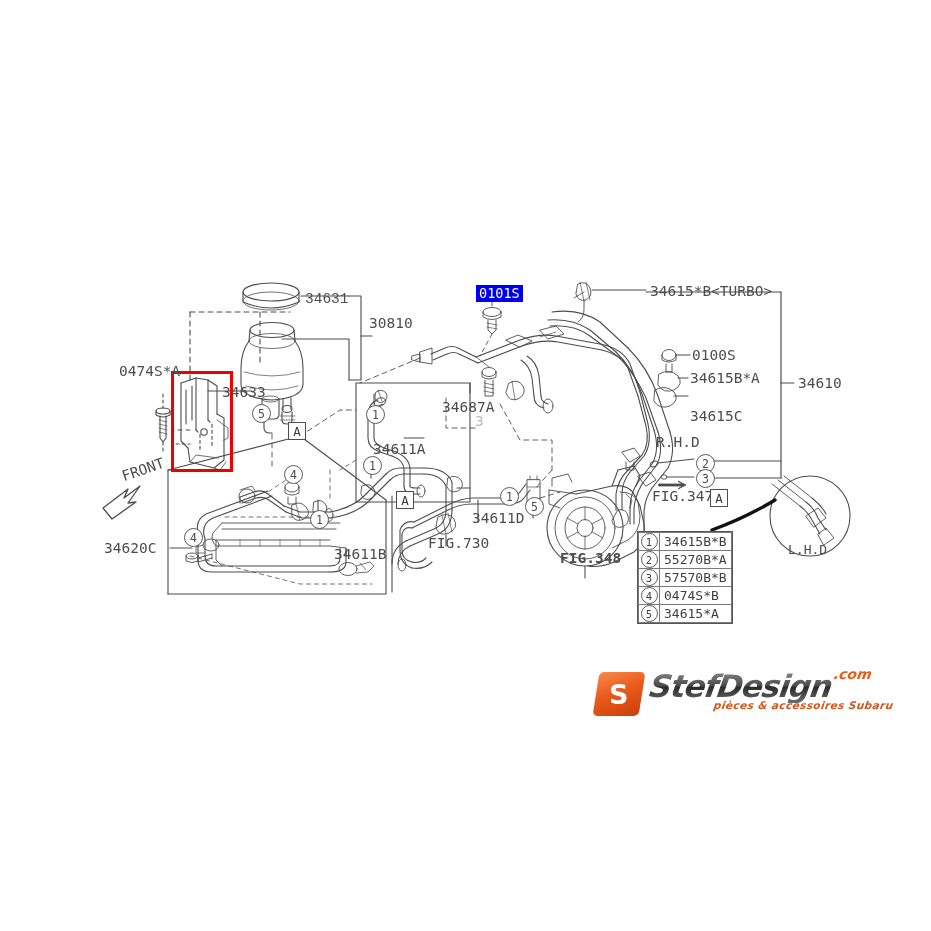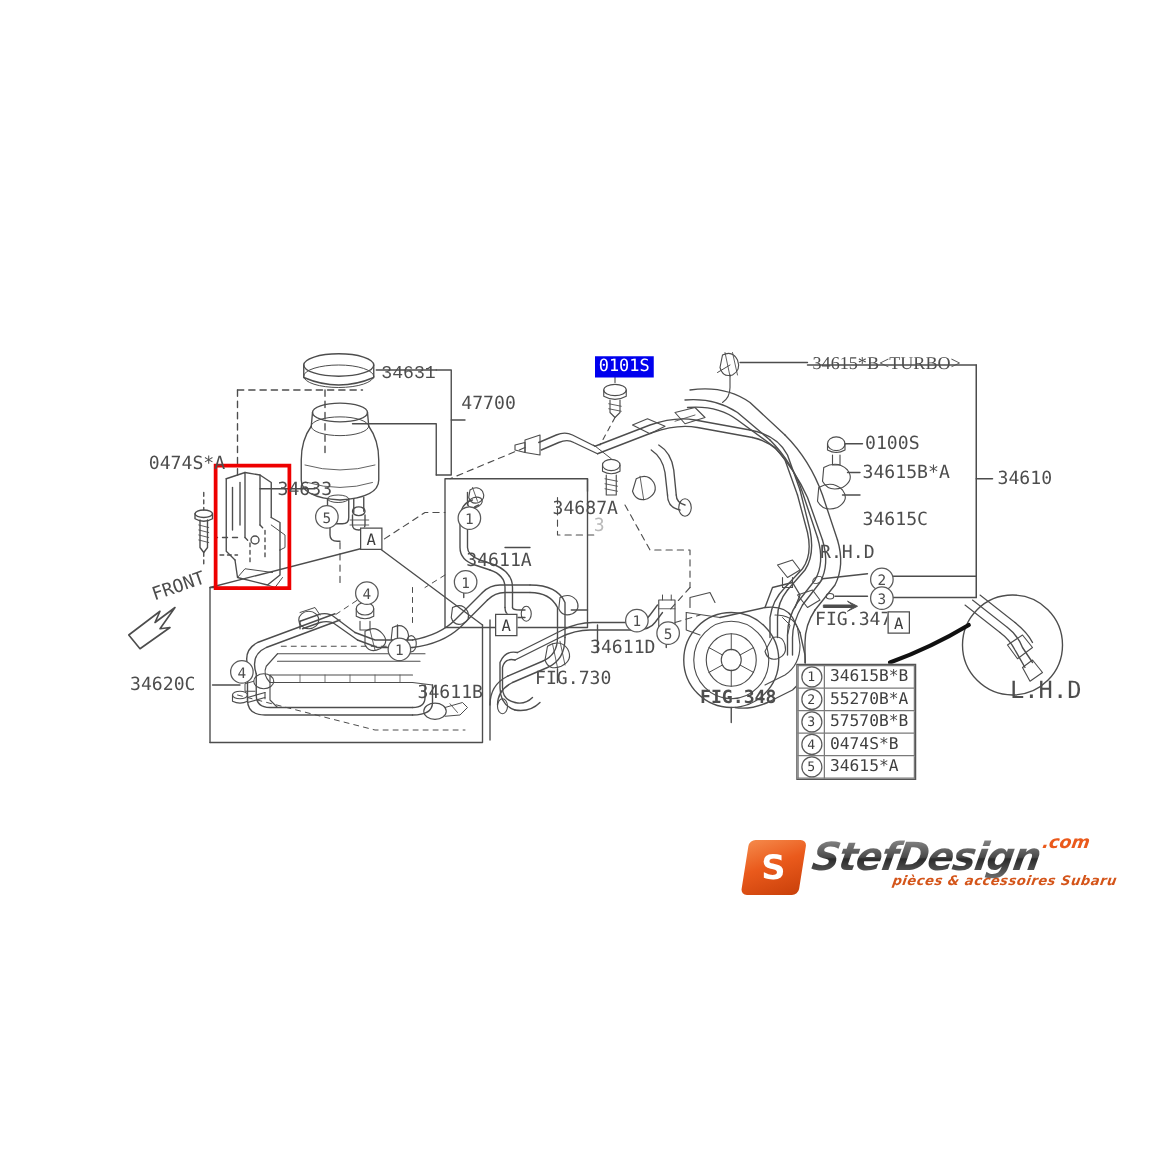--- a/index.html
+++ b/index.html
@@ -3,21 +3,21 @@
 <meta charset="utf-8">
 <style>
   html,body{margin:0;padding:0;background:#ffffff;}
   body{width:931px;height:931px;position:relative;overflow:hidden;
        font-family:"DejaVu Sans Mono","Liberation Mono",monospace;
        color:#4a4a4a;}
   #stage{position:absolute;left:0;top:0;width:931px;height:931px;}
   svg.layer{position:absolute;left:0;top:0;width:931px;height:931px;overflow:visible;}
   .lbl{position:absolute;font-family:"DejaVu Sans Mono","Liberation Mono",monospace;
        font-size:14.5px;color:#4d4d4d;white-space:nowrap;letter-spacing:0px;line-height:1;}
-  .lbl.sm{font-size:19px;margin-left:20px;}
+  .lbl.sm{font-size:13px;}
   .lbl.faint{color:#b9b9b9;}
   .hl{position:absolute;background:#0000ee;color:#ffffff;font-size:13.5px;
       font-family:"DejaVu Sans Mono","Liberation Mono",monospace;
       padding:1px 3px 2px 3px;white-space:nowrap;letter-spacing:0px;line-height:1.05;}
   .redbox{position:absolute;border:3px solid #ee0000;box-sizing:border-box;}
   .abox{position:absolute;border:1.4px solid #4d4d4d;box-sizing:border-box;
         width:18px;height:18px;display:flex;align-items:center;justify-content:center;
         font-size:12.5px;font-family:"DejaVu Sans Mono","Liberation Mono",monospace;color:#3d3d3d;background:#fff;}
   .cnum{position:absolute;border:1.3px solid #5a5a5a;border-radius:50%;
         width:17px;height:17px;display:flex;align-items:center;justify-content:center;
@@ -373,30 +373,30 @@
 
       <path d="M712 463 L781 463" stroke-width="0"></path>
     </g>
   </svg>
 
   <div class="redbox" style="left:171px;top:371px;width:62px;height:101px;"></div>
 
   <div class="hl" style="left:476px;top:285px;">0101S</div>
 
   <div class="lbl" style="left:305px;top:292px;font-family:Liberation Mono, monospace;">34631</div>
-  <div class="lbl" style="left:369px;top:316px;">47700</div>
+  <div class="lbl" style="left:369px;top:316px;">30810</div>
   <div class="lbl" style="left:222px;top:385px;">34633</div>
   <div class="lbl" style="left:119px;top:364px;">0474S*A</div>
   <div class="lbl" style="left:104px;top:541px;">34620C</div>
   <div class="lbl" style="left:373px;top:410px;margin-top:32px;">34611A</div>
   <div class="lbl" style="left:334px;top:547px;">34611B</div>
   <div class="lbl" style="left:472px;top:511px;">34611D</div>
   <div class="lbl" style="left:442px;top:400px;">34687A</div>
   <div class="lbl faint" style="left:475px;top:414px;">3</div>
-  <div class="lbl" style="left:650px;top:284px;font-family:Liberation Serif, serif;">34615*B&lt;TURBO&gt;</div>
+  <div class="lbl" style="left:650px;top:284px;">34615*B&lt;TURBO&gt;</div>
   <div class="lbl" style="left:692px;top:348px;">0100S</div>
   <div class="lbl" style="left:690px;top:371px;">34615B*A</div>
   <div class="lbl" style="left:690px;top:389px;margin-top:20px;">34615C</div>
   <div class="lbl" style="left:798px;top:376px;">34610</div>
   <div class="lbl" style="left:656px;top:435px;">R.H.D</div>
   <div class="lbl sm" style="left:788px;top:543px;">L.H.D</div>
   <div class="lbl" style="left:652px;top:489px;">FIG.347</div>
   <div class="lbl" style="left:428px;top:536px;">FIG.730</div>
   <div class="lbl" style="left:560px;top:551px;font-weight:bold;">FIG.348</div>
   <div class="lbl" style="left:120px;top:470px;transform:rotate(-19deg);transform-origin:0 0;">FRONT</div>

